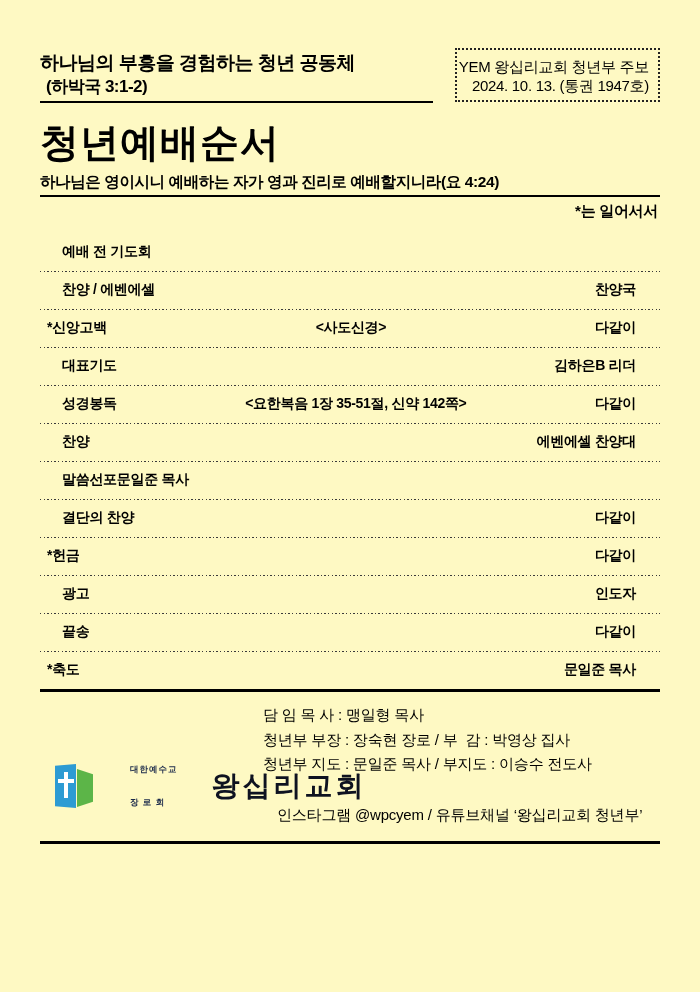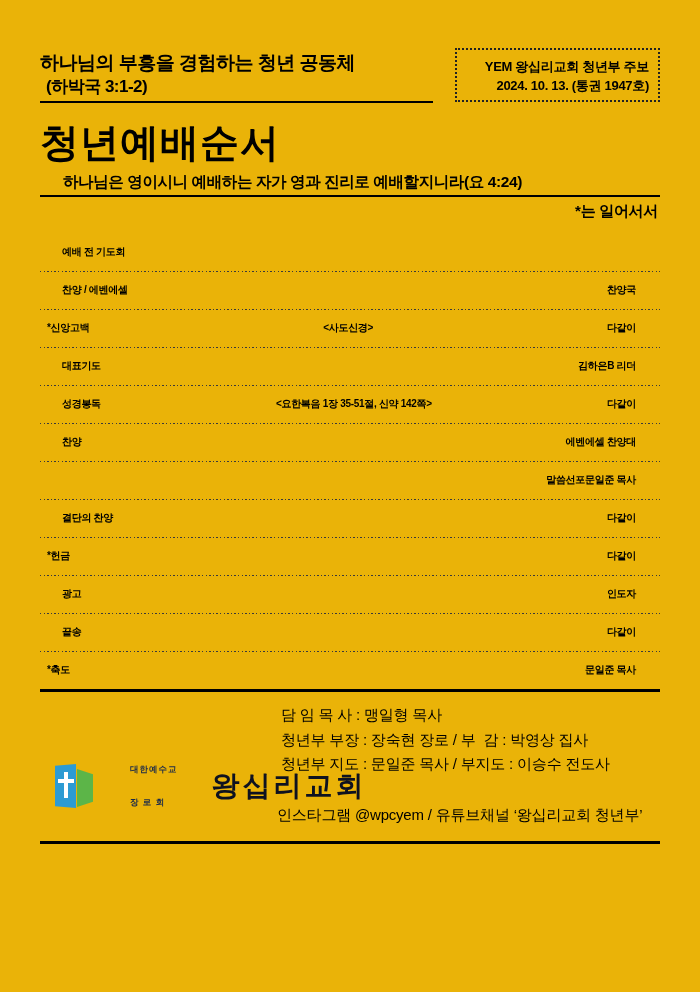--- a/index.html
+++ b/index.html
@@ -1,63 +1,63 @@
 <!DOCTYPE html>
 <html><head>
 <meta charset="utf-8">
 <style>
   * { margin:0; padding:0; box-sizing:border-box; }
   html,body { background:#e8e8e8; }
   .page {
     position:relative; width:700px; height:992px; margin:0 auto;
-    background:#eab308; overflow:hidden;
+    background:#fef9c3; overflow:hidden;
     font-family:"Liberation Sans","DejaVu Sans",sans-serif; color:#000;
   }
 
   
   .header-left {
     position:absolute; left:40px; top:50px; width:393px;
     border-bottom:2px solid #000; padding-bottom:3px;
   }
   .slogan1 { font-size:19px; font-weight:800; letter-spacing:-0.5px; line-height:26px; }
   .slogan2 { font-size:17px; font-weight:800; letter-spacing:-0.5px; line-height:22px; padding-left:6px; }
 
   .header-box {
     position:absolute; left:455px; top:48px; width:205px; height:54px;
     border:2px dotted #222; text-align:right; padding:7px 9px 0 0;
-    font-size:13px; line-height:19px; letter-spacing:-0.3px;font-weight:bold;
+    font-size:15px; line-height:19px; letter-spacing:-0.3px;
   }
 
   
   .page-title {
     position:absolute; left:40px; top:116px;
     font-family:"Liberation Serif","DejaVu Serif",serif;
     font-size:39px; font-weight:900; letter-spacing:1px;
   }
   .page-subtitle {
     position:absolute; left:40px; top:172px;
-    font-size:15.5px; font-weight:600; letter-spacing:-0.4px;margin-left:23px;
+    font-size:15.5px; font-weight:600; letter-spacing:-0.4px;
   }
   .rule-top {
     position:absolute; left:40px; right:40px; top:195px;
     border-top:2.5px solid #000;
   }
   .standing-note {
     position:absolute; right:42px; top:202px;
     font-size:15px; font-weight:600; letter-spacing:-0.3px;
   }
 
   
   .program {
     position:absolute; left:40px; right:40px; top:233px;
     border-bottom:3px solid #000;
   }
   .prow {
     height:38px; display:flex; align-items:center;
-    font-size:10px; font-weight:700; letter-spacing:-0.3px;justify-content:flex-end;
+    font-size:14px; font-weight:700; letter-spacing:-0.3px;
   }
   .prow.dotted {
     background-image:repeating-linear-gradient(to right,#3a3a3a 0 1.3px,transparent 1.3px 3.6px);
     background-size:100% 1.4px; background-repeat:no-repeat; background-position:top left;
   }
   .p-item   { padding-left:22px; white-space:pre; }
   .prow.starred .p-item { padding-left:7px; }
   .p-detail { flex:1; text-align:center; white-space:pre; }
   .p-person { padding-right:24px; white-space:pre; }
 
@@ -76,21 +76,21 @@
   }
   .logo-denom {
     margin:0 5px 0 6px; font-size:8.5px; font-weight:700; line-height:11px;
     color:#1b2a4a; letter-spacing:1px; white-space:pre; flex:none;
   }
   .logo-name {
     font-family:"Liberation Serif","DejaVu Serif",serif;
     font-size:28px; font-weight:700; color:#0e1220; letter-spacing:3px; white-space:nowrap;
   }
 
-  .staff-block { position:absolute; left:281px; top:703px; font-size:15px; line-height:24.5px; letter-spacing:-0.2px; }
+  .staff-block { position:absolute; left:263px; top:703px; font-size:15px; line-height:24.5px; letter-spacing:-0.2px; }
   .staff-line { white-space:pre; }
   .social-line { position:absolute; left:277px; top:806px; font-size:15px; letter-spacing:-0.2px; white-space:pre; }
   .rule-bottom { position:absolute; left:40px; right:40px; top:841px; border-top:3px solid #000; }
 </style>
 </head>
 <body>
 
 <div class="page">
 
   <div class="header-left">

